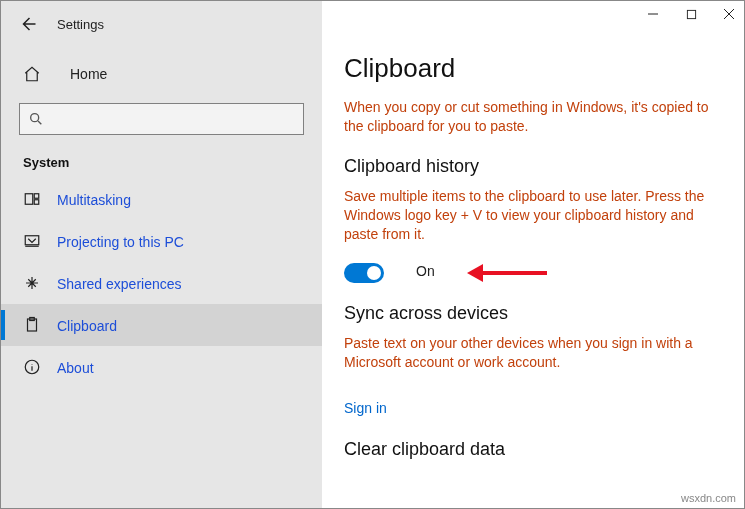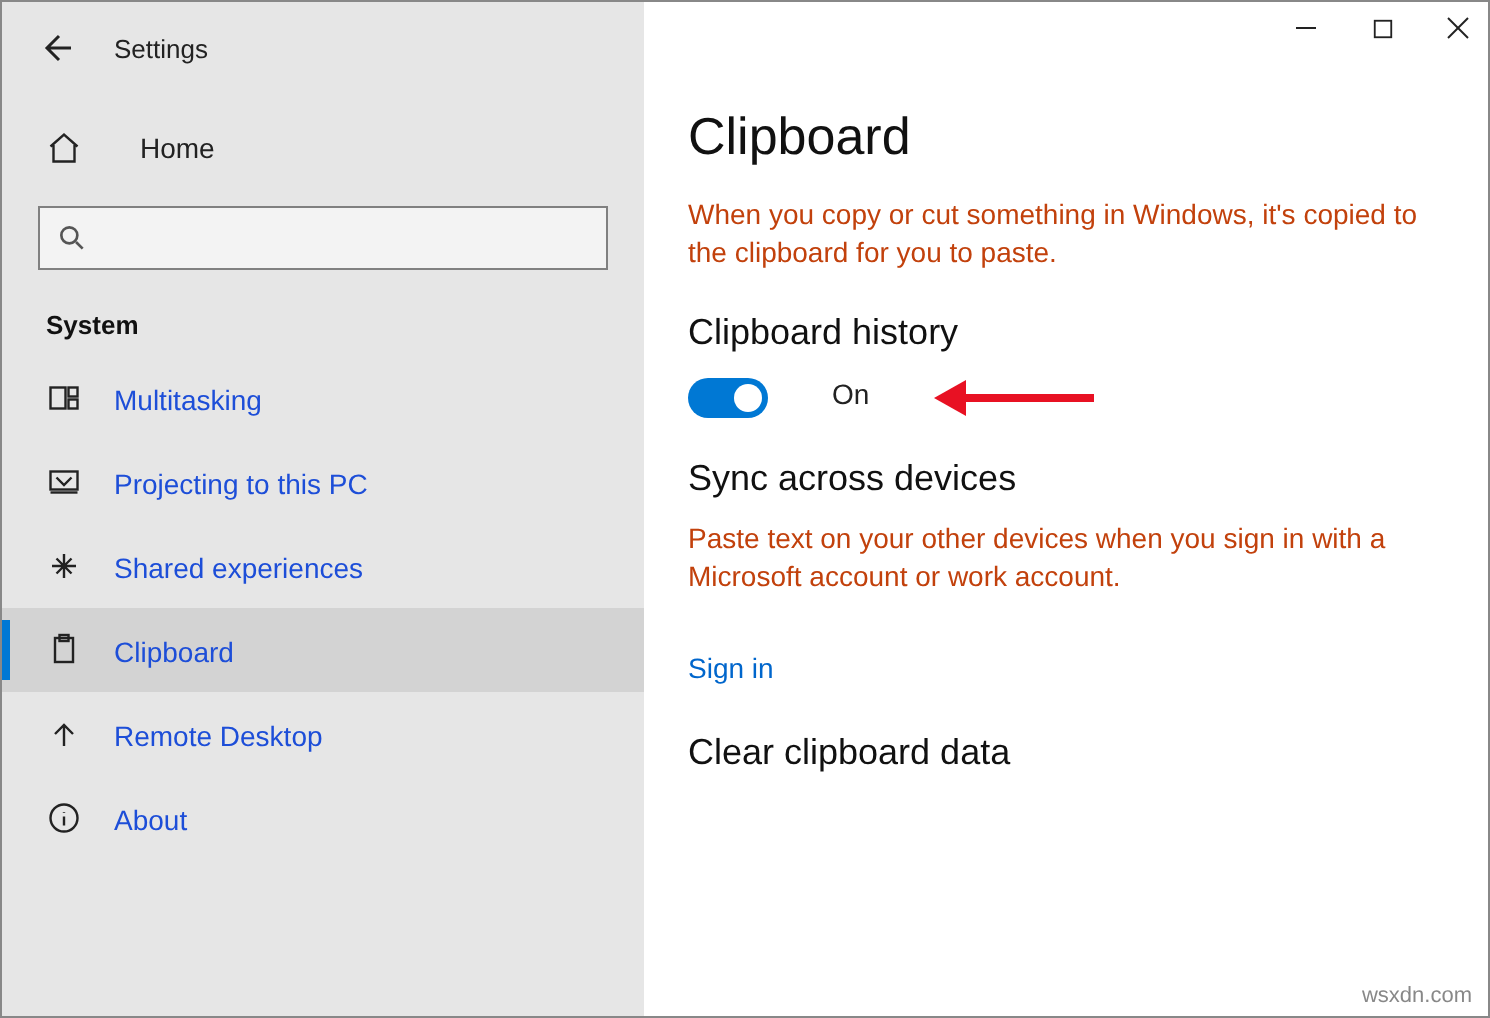--- a/index.html
+++ b/index.html
@@ -105,28 +105,20 @@
           <svg viewBox="0 0 24 24" stroke="#222" stroke-width="1.6" fill="none">
               <rect x="6" y="4" width="12" height="16"></rect>
               <rect x="9" y="2" width="6" height="4"></rect>
             </svg>
         </span>
         <span>Clipboard</span>
       </div>
       <div class="nav-item">
         <span class="icon">
           <svg viewBox="0 0 24 24" stroke="#222" stroke-width="1.6" fill="none">
-              <path d="M6 12 L12 6 L18 12 M12 6 V20"></path>
-            </svg>
-        </span>
-        <span>Remote Desktop</span>
-      </div>
-      <div class="nav-item">
-        <span class="icon">
-          <svg viewBox="0 0 24 24" stroke="#222" stroke-width="1.6" fill="none">
               <circle cx="12" cy="12" r="9"></circle>
               <path d="M12 8 V8.5 M12 11 V17"></path>
             </svg>
         </span>
         <span>About</span>
       </div>
     </div>
   </div>
 
   <div class="content">
@@ -146,20 +138,21 @@
             <line x1="1" y1="1" x2="11" y2="11" stroke="#222" stroke-width="1"></line>
             <line x1="11" y1="1" x2="1" y2="11" stroke="#222" stroke-width="1"></line>
           </svg>
         </span>
     </div>
 
     <h1 class="page-title">Clipboard</h1>
     <p class="desc">When you copy or cut something in Windows, it's copied to the clipboard for you to paste.</p>
 
     <h2 class="section">Clipboard history</h2>
+    <p class="desc">Save multiple items to the clipboard to use later. Press the Windows logo key + V to view your clipboard history and paste from it.</p>
 
     <div class="toggle-row">
       <div class="toggle">
         <div class="knob"></div>
       </div>
       <span class="toggle-label">On</span>
       <div class="arrow">
         <div class="arrow-head"></div>
         <div class="arrow-line"></div>
       </div>

